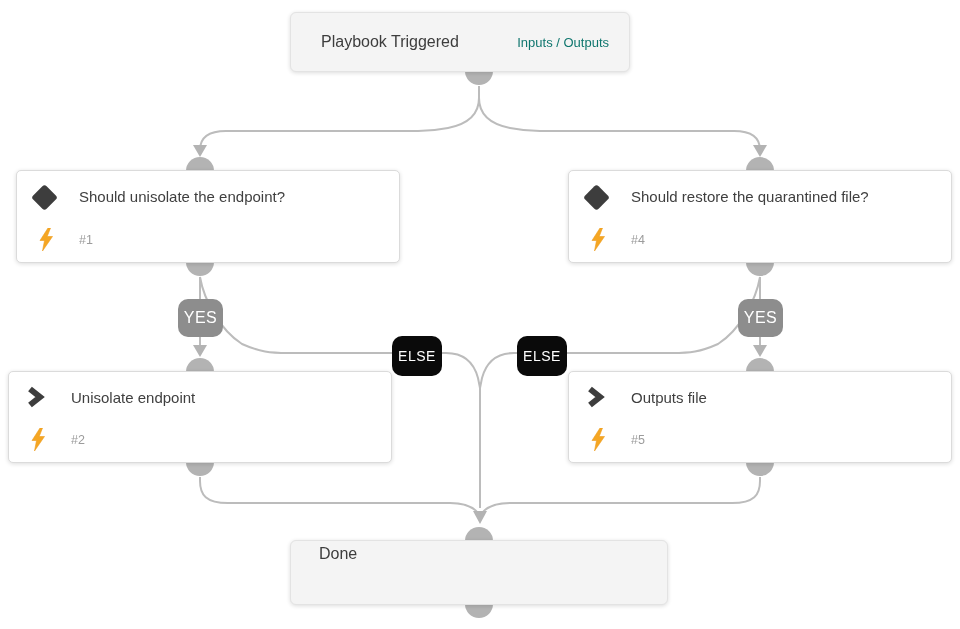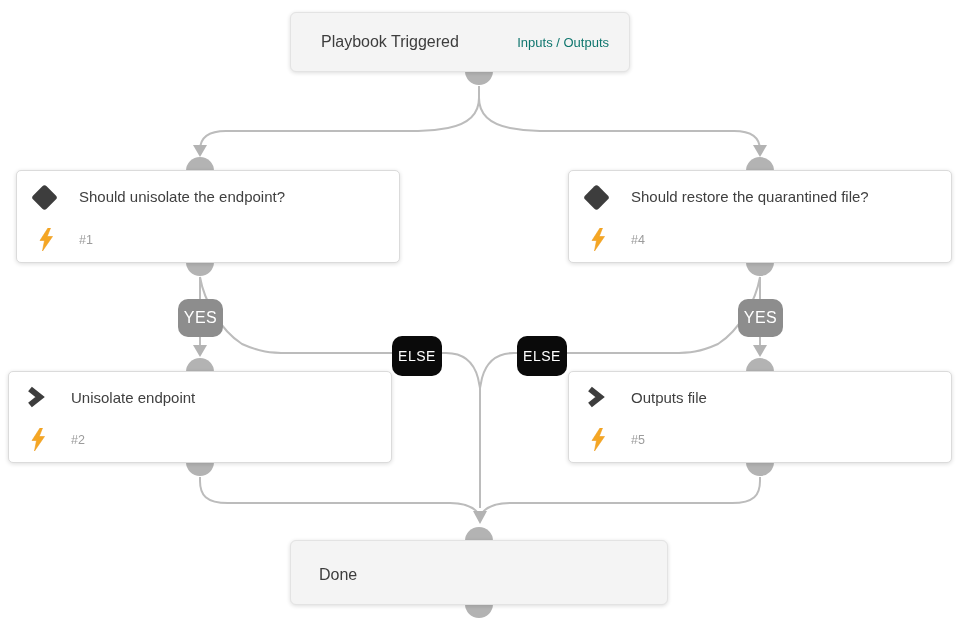--- a/index.html
+++ b/index.html
@@ -13,21 +13,21 @@
     position:absolute;box-sizing:border-box;border-radius:6px;
     box-shadow:0 1px 4px rgba(0,0,0,0.14);
   }
   .node-gray{background:#f4f4f4;border:1px solid #e3e3e3;}
   .node-white{background:#ffffff;border:1px solid #dbdbdb;border-radius:5px;}
 
   .start-node{left:290px;top:12px;width:340px;height:60px;display:flex;align-items:center;justify-content:space-between;padding:0 20px 0 30px;}
   .start-title{font-size:16px;color:#3d3d3d;}
   .io-label{font-size:13px;color:#0f766e;}
 
-  .end-node{left:290px;top:540px;width:378px;height:65px;display:flex;align-items:center;padding:4px 0 0 28px;}
+  .end-node{left:290px;top:540px;width:378px;height:65px;display:flex;padding:4px 0 0 28px;}
   .end-title{font-size:16px;color:#3d3d3d;}
 
   .step-node{width:384px;height:93px;}
   .dec1{left:16px;top:170px;}
   .dec2{left:568px;top:170px;}
   .act1{left:8px;top:371px;height:92px;}
   .act2{left:568px;top:371px;height:92px;}
 
   .step-title{position:absolute;left:62px;top:13px;width:240px;font-size:15px;line-height:26px;color:#3f3f3f;}
   .step-id{position:absolute;left:62px;bottom:15px;font-size:12.5px;color:#9c9c9c;}

